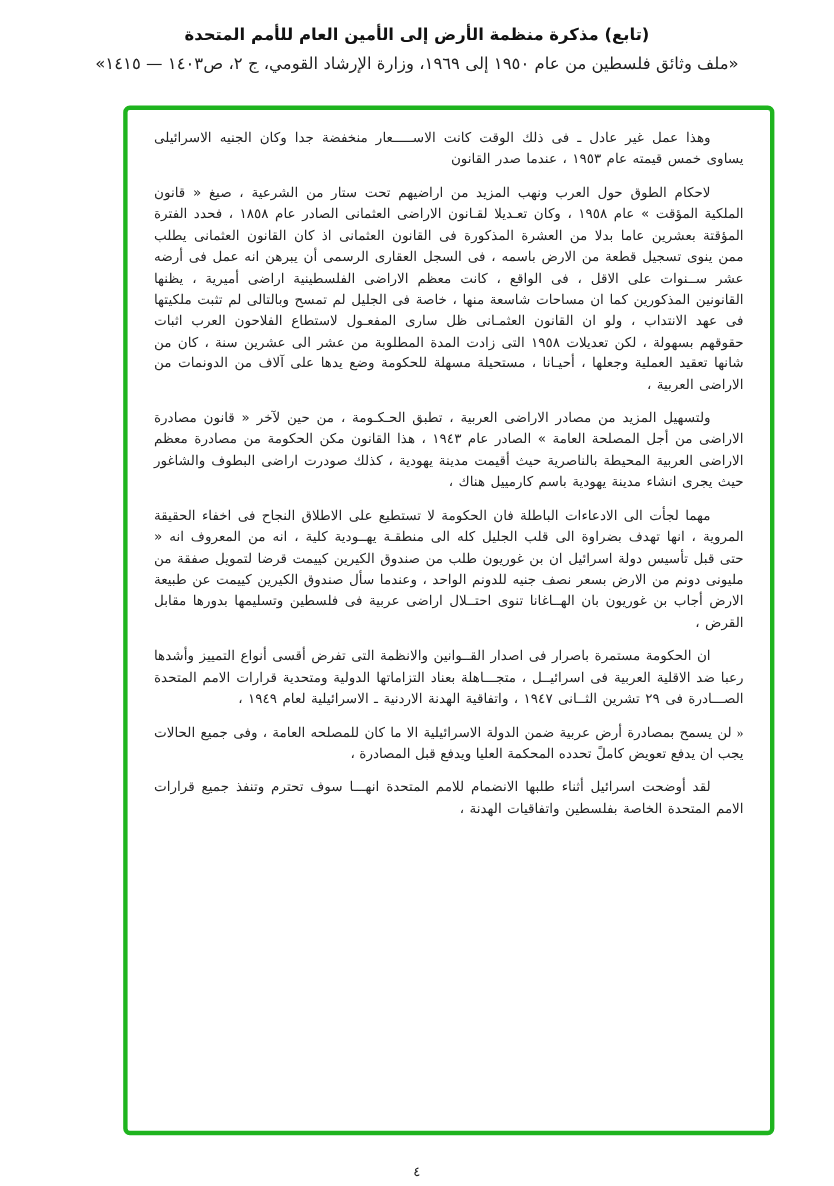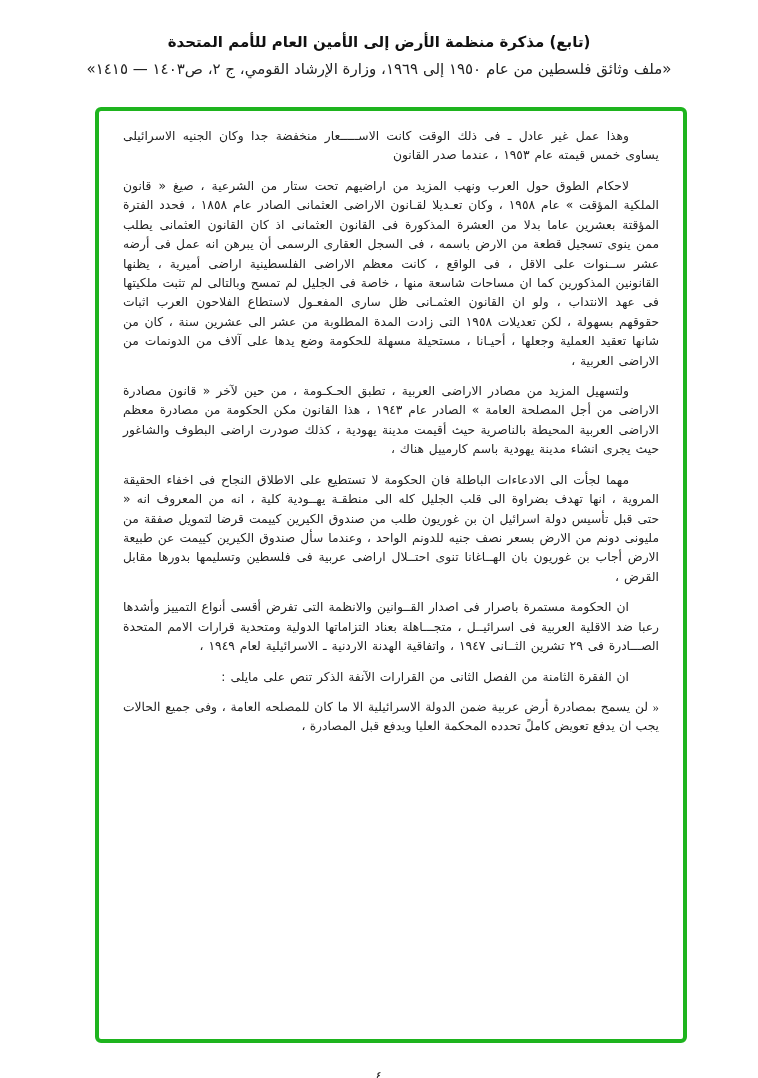--- a/index.html
+++ b/index.html
@@ -14,37 +14,36 @@
   }
   .page {
     position: relative;
     width: 758px;
     height: 1078px;
     direction: rtl;
   }
   .header {
     text-align: center;
     padding-top: 22px;
-    margin-top: 11px;
   }
   .title {
     font-size: 15px;
     font-weight: bold;
     letter-spacing: 0.2px;
     color: #111;
   }
   .source {
     margin-top: 9px;
     font-size: 15px;
     font-weight: normal;
     color: #222;
   }
   .green-box {
     position: absolute;
-    left: 95px;
+    left: 112px;
     top: 96px;
     width: 592px;
     height: 936px;
     box-sizing: border-box;
     border: 4px solid #1eb41e;
     border-radius: 6px;
     padding: 16px 24px 20px 24px;
     overflow: hidden;
   }
   .green-box p {
@@ -81,19 +80,19 @@
     <div class="title">(تابع) مذكرة منظمة الأرض إلى الأمين العام للأمم المتحدة</div>
     <div class="source">«ملف وثائق فلسطين من عام ١٩٥٠ إلى ١٩٦٩، وزارة الإرشاد القومي، ج ٢، ص١٤٠٣ — ١٤١٥»</div>
   </div>
 
   <div class="green-box">
     <p>وهذا عمل غير عادل ـ فى ذلك الوقت كانت الاســـــعار منخفضة جدا وكان الجنيه الاسرائيلى يساوى خمس قيمته عام ١٩٥٣ ، عندما صدر القانون</p>
     <p>لاحكام الطوق حول العرب ونهب المزيد من اراضيهم تحت ستار من الشرعية ، صيغ « قانون الملكية المؤقت » عام ١٩٥٨ ، وكان تعـديلا لقـانون الاراضى العثمانى الصادر عام ١٨٥٨ ، فحدد الفترة المؤقتة بعشرين عاما بدلا من العشرة المذكورة فى القانون العثمانى اذ كان القانون العثمانى يطلب ممن ينوى تسجيل قطعة من الارض باسمه ، فى السجل العقارى الرسمى أن يبرهن انه عمل فى أرضه عشر ســنوات على الاقل ، فى الواقع ، كانت معظم الاراضى الفلسطينية اراضى أميرية ، يظنها القانونين المذكورين كما ان مساحات شاسعة منها ، خاصة فى الجليل لم تمسح وبالتالى لم تثبت ملكيتها فى عهد الانتداب ، ولو ان القانون العثمـانى ظل سارى المفعـول لاستطاع الفلاحون العرب اثبات حقوقهم بسهولة ، لكن تعديلات ١٩٥٨ التى زادت المدة المطلوبة من عشر الى عشرين سنة ، كان من شانها تعقيد العملية وجعلها ، أحيـانا ، مستحيلة مسهلة للحكومة وضع يدها على آلاف من الدونمات من الاراضى العربية ،</p>
     <p>ولتسهيل المزيد من مصادر الاراضى العربية ، تطبق الحـكـومة ، من حين لآخر « قانون مصادرة الاراضى من أجل المصلحة العامة » الصادر عام ١٩٤٣ ، هذا القانون مكن الحكومة من مصادرة معظم الاراضى العربية المحيطة بالناصرية حيث أقيمت مدينة يهودية ، كذلك صودرت اراضى البطوف والشاغور حيث يجرى انشاء مدينة يهودية باسم كارمييل هناك ،</p>
     <p>مهما لجأت الى الادعاءات الباطلة فان الحكومة لا تستطيع على الاطلاق النجاح فى اخفاء الحقيقة المروية ، انها تهدف بضراوة الى قلب الجليل كله الى منطقـة يهــودية كلية ، انه من المعروف انه « حتى قبل تأسيس دولة اسرائيل ان بن غوريون طلب من صندوق الكيرين كييمت قرضا لتمويل صفقة من مليونى دونم من الارض بسعر نصف جنيه للدونم الواحد ، وعندما سأل صندوق الكيرين كييمت عن طبيعة الارض أجاب بن غوريون بان الهــاغانا تنوى احتــلال اراضى عربية فى فلسطين وتسليمها بدورها مقابل القرض ،</p>
     <p>ان الحكومة مستمرة باصرار فى اصدار القــوانين والانظمة التى تفرض أقسى أنواع التمييز وأشدها رعبا ضد الاقلية العربية فى اسرائيــل ، متجـــاهلة بعناد التزاماتها الدولية ومتحدية قرارات الامم المتحدة الصـــادرة فى ٢٩ تشرين الثــانى ١٩٤٧ ، واتفاقية الهدنة الاردنية ـ الاسرائيلية لعام ١٩٤٩ ،</p>
-    <p>ان الفقرة الثامنة من الفصل الثانى من القرارات الآنفة الذكر تنص على مايلى :</p>
     <p class="quote">« لن يسمح بمصادرة أرض عربية ضمن الدولة الاسرائيلية الا ما كان للمصلحه العامة ، وفى جميع الحالات يجب ان يدفع تعويض كاملً تحدده المحكمة العليا ويدفع قبل المصادرة ،</p>
+    <p>لقد أوضحت اسرائيل أثناء طلبها الانضمام للامم المتحدة انهـــا سوف تحترم وتنفذ جميع قرارات الامم المتحدة الخاصة بفلسطين واتفاقيات الهدنة ،</p>
   </div>
 
   <div class="page-number">٤</div>
 
 </div>
 
 </body></html>

